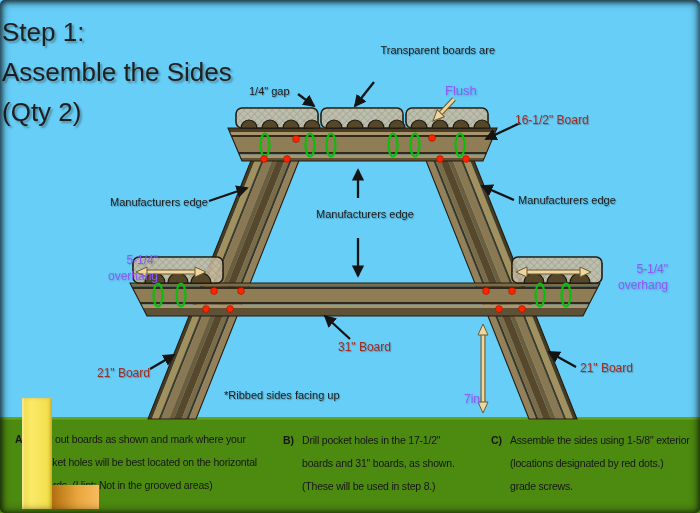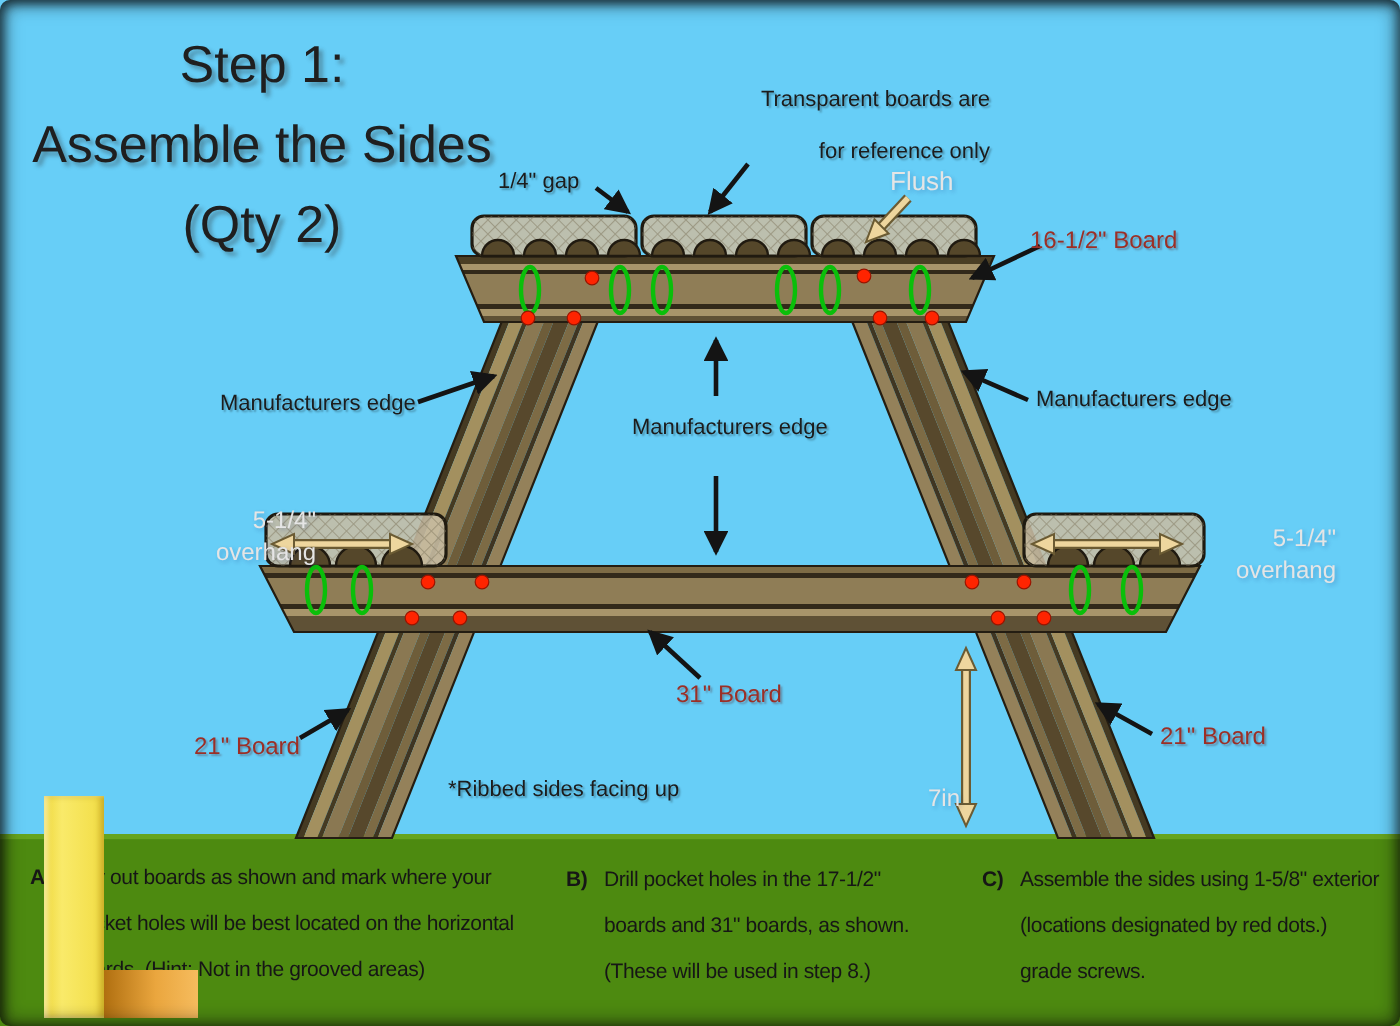--- a/index.html
+++ b/index.html
@@ -1,28 +1,28 @@
 <!DOCTYPE html>
 <html><head>
 <meta charset="utf-8">
 <style>
   html,body{margin:0;padding:0;background:#222;}
   .stage{position:relative;width:700px;height:513px;overflow:hidden;
          font-family:"Liberation Sans",sans-serif;}
   .stage svg{position:absolute;left:0;top:0;}
 
   
-  .title{position:absolute;left:2px;top:12px;width:258px;text-align:center;
+  .title{position:absolute;left:2px;top:12px;width:258px;text-align:left;
          font-size:26px;line-height:40px;color:#1f1f1f;
          text-shadow:2px 2px 2px rgba(40,40,40,.38);}
   .lab{position:absolute;font-size:11px;color:#1c1c1c;white-space:nowrap;
        text-shadow:1px 1px 1px rgba(0,0,0,.28);}
   .lab.center{text-align:right;}
   .red{color:#9c2f26;font-size:12px;text-shadow:1px 1px 1px rgba(80,0,0,.3);}
-  .blue{color:#e5e5e5;font-size:12px;text-shadow:1px 1px 2px rgba(20,40,120,.25);}
+  .blue{color:#8b5cf6;font-size:12px;text-shadow:1px 1px 2px rgba(20,40,120,.25);}
 
   
   .instr{position:absolute;font-size:10.5px;letter-spacing:-0.2px;
          color:#161616;line-height:23px;}
   .marker{font-weight:bold;}
   .ilines span{display:block;}
 
   
   .hl-bar{position:absolute;left:22px;top:398px;width:30px;height:111px;z-index:6;
           background:linear-gradient(90deg,#efd83e,#f9ea6a 30%,#f2dd45);
@@ -230,21 +230,20 @@
   </svg>
 
   <div class="title">
     <div>Step 1:</div>
     <div>Assemble the Sides</div>
     <div>(Qty 2)</div>
   </div>
 
   <div class="lab center" style="left:305px;top:37px;width:190px;line-height:26px;">
     <div>Transparent boards are</div>
-    <div>for reference only</div>
   </div>
 
   <div class="lab" style="left:249px;top:85px;">1/4" gap</div>
   <div class="lab blue" style="left:445px;top:83px;font-size:13px;">Flush</div>
   <div class="lab red" style="left:515px;top:113px;">16-1/2" Board</div>
 
   <div class="lab" style="left:110px;top:196px;">Manufacturers edge</div>
   <div class="lab" style="left:316px;top:208px;">Manufacturers edge</div>
   <div class="lab" style="left:518px;top:194px;">Manufacturers edge</div>
 

